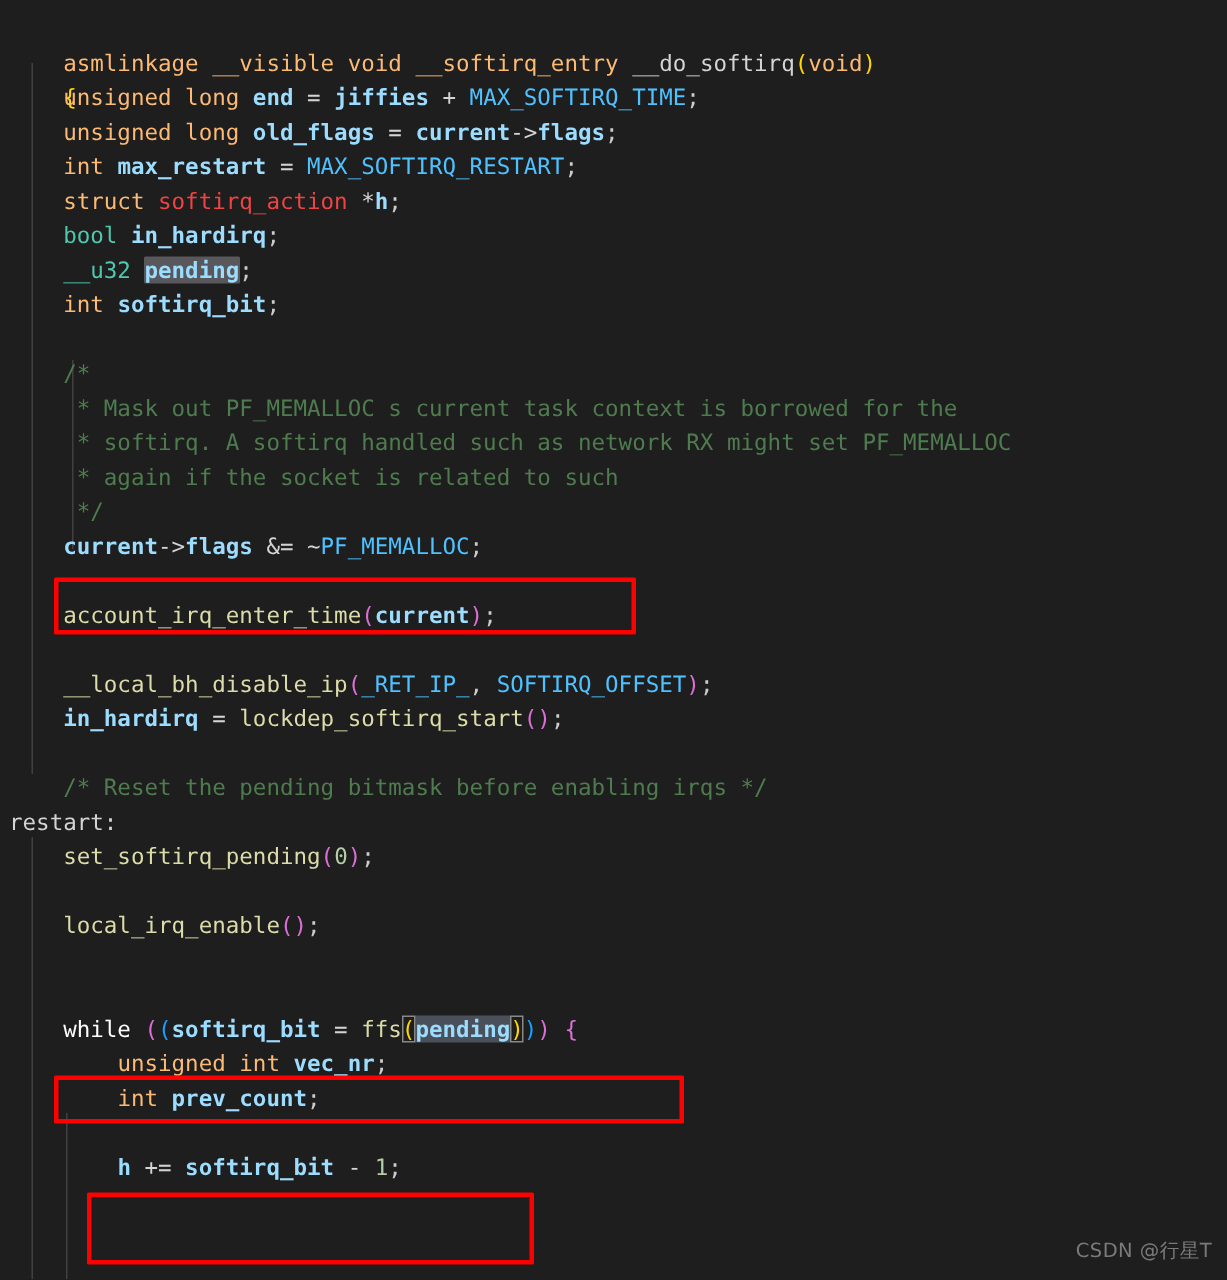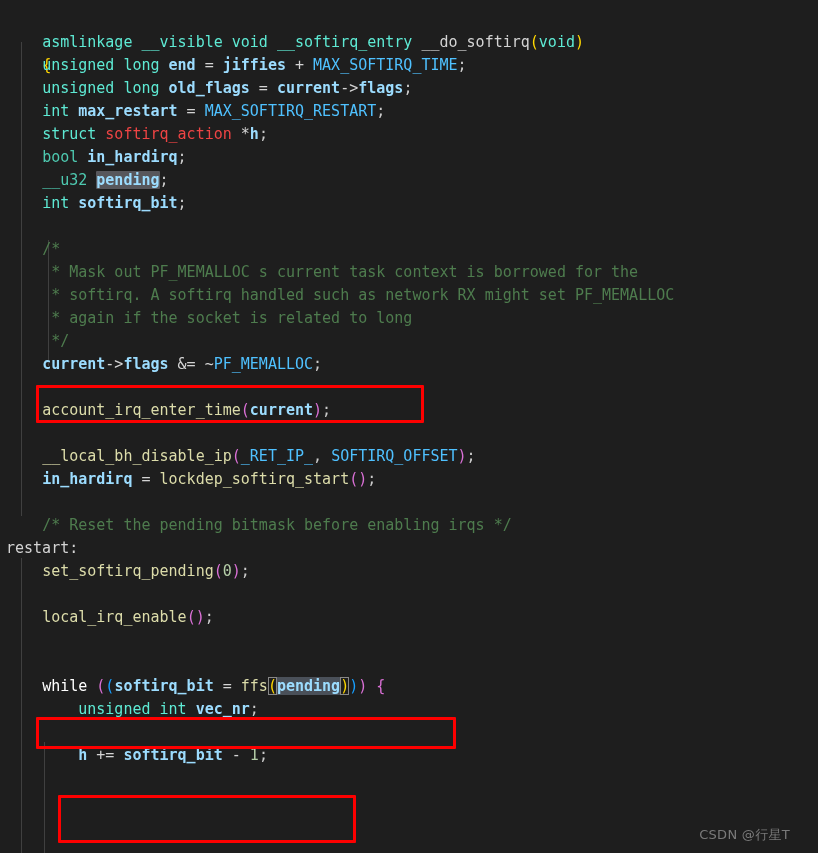--- a/index.html
+++ b/index.html
@@ -30,21 +30,21 @@
     position: relative;
     height: 23px;
     line-height: 23px;
     white-space: pre;
     padding-left: 6px;
     font-size: 15px;
     letter-spacing: 0px;
   }
 
   
-  .kw       { color: #5eead4; }  
+  .kw       { color: #fdba74; }  
   .kwc      { color: #ffffff; }  
   .ident    { color: #9cdcfe; font-weight: bold; }  
   .fn       { color: #dcdcaa; }  
   .macro    { color: #4fc1ff; }  
   .cmt      { color: #4e7c4e; }  
   .num      { color: #b5cea8; }  
   .punct    { color: #cccccc; }  
   .plain    { color: #d4d4d4; }
   .par-y    { color: #ffd700; }
   .par-m    { color: #da70d6; }
@@ -77,21 +77,21 @@
   .redbox {
     position: absolute;
     border: 3px solid #fe0000;
     box-sizing: border-box;
     pointer-events: none;
     border-radius: 1px;
   }
 
   #watermark {
     position: absolute;
-    right: 28px;
+    right: 10px;
     bottom: 7px;
     color: #7a7a7a;
     font-size: 13px;
     font-family: "DejaVu Sans", "Liberation Sans", sans-serif;
     letter-spacing: 0.3px;
   }
 </style>
 </head>
 <body>
 
@@ -122,21 +122,21 @@
 
   <div class="code-line">    <span class="kw" style="color:#4ec9b0">__u32</span> <span class="ident occ">pending</span><span class="punct">;</span></div>
 
   <div class="code-line">    <span class="kw">int</span> <span class="ident">softirq_bit</span><span class="punct">;</span></div>
 
   <div class="code-line">&nbsp;</div>
 
   <div class="code-line">    <span class="cmt">/*</span></div>
   <div class="code-line">    <span class="cmt"> * Mask out PF_MEMALLOC s current task context is borrowed for the</span></div>
   <div class="code-line">    <span class="cmt"> * softirq. A softirq handled such as network RX might set PF_MEMALLOC</span></div>
-  <div class="code-line">    <span class="cmt"> * again if the socket is related to long</span></div>
+  <div class="code-line">    <span class="cmt"> * again if the socket is related to such</span></div>
   <div class="code-line">    <span class="cmt"> */</span></div>
 
   <div class="code-line">    <span class="ident">current</span><span class="op">-&gt;</span><span class="ident">flags</span><span class="op"> &amp;= </span><span class="op">~</span><span class="macro">PF_MEMALLOC</span><span class="punct">;</span></div>
 
   <div class="code-line">&nbsp;</div>
 
 
   <div class="code-line">    <span class="fn">account_irq_enter_time</span><span class="par-m">(</span><span class="ident">current</span><span class="par-m">)</span><span class="punct">;</span></div>
 
   <div class="code-line">&nbsp;</div>
@@ -159,20 +159,21 @@
 
   <div class="code-line">&nbsp;</div>
 
 
   <div class="code-line">&nbsp;</div>
 
   <div class="code-line">    <span class="kwc">while</span><span class="plain"> </span><span class="par-m">(</span><span class="par-b">(</span><span class="ident">softirq_bit</span><span class="op"> = </span><span class="fn">ffs</span><span class="par-y brk">(</span><span class="ident sel">pending</span><span class="par-y brk">)</span><span class="par-b">)</span><span class="par-m">)</span><span class="par-m"> {</span></div>
 
   <div class="code-line">        <span class="kw">unsigned</span> <span class="kw">int</span> <span class="ident">vec_nr</span><span class="punct">;</span></div>
 
+  <div class="code-line">        <span class="kw">int</span> <span class="ident">prev_count</span><span class="punct">;</span></div>
 
   <div class="code-line">&nbsp;</div>
 
   <div class="code-line">        <span class="ident">h</span><span class="op"> += </span><span class="ident">softirq_bit</span><span class="op"> - </span><span class="num">1</span><span class="punct">;</span></div>
 
   <div class="redbox" style="left:36px; top:385px; width:388px; height:38px;"></div>
   <div class="redbox" style="left:36px; top:717px; width:420px; height:32px;"></div>
   <div class="redbox" style="left:58px; top:795px; width:298px; height:48px;"></div>
 
   <div id="watermark">CSDN @行星T</div>

